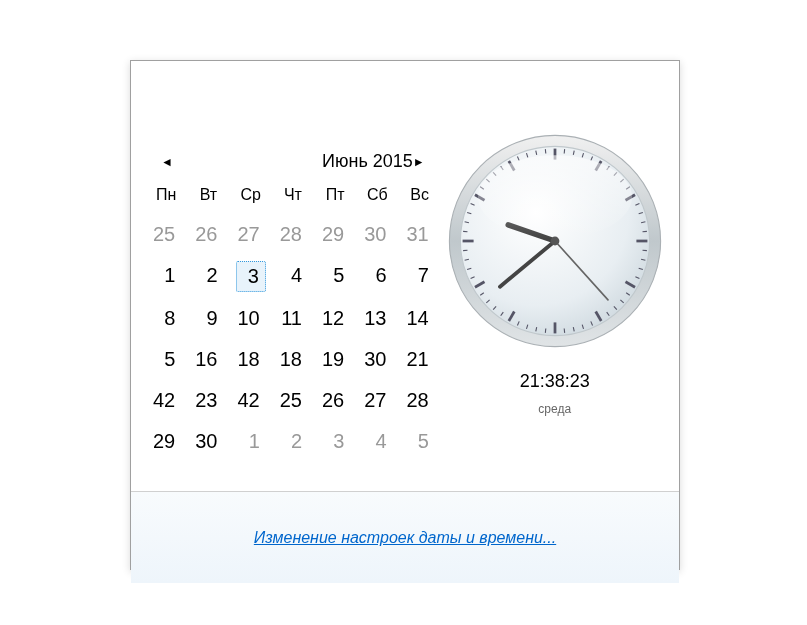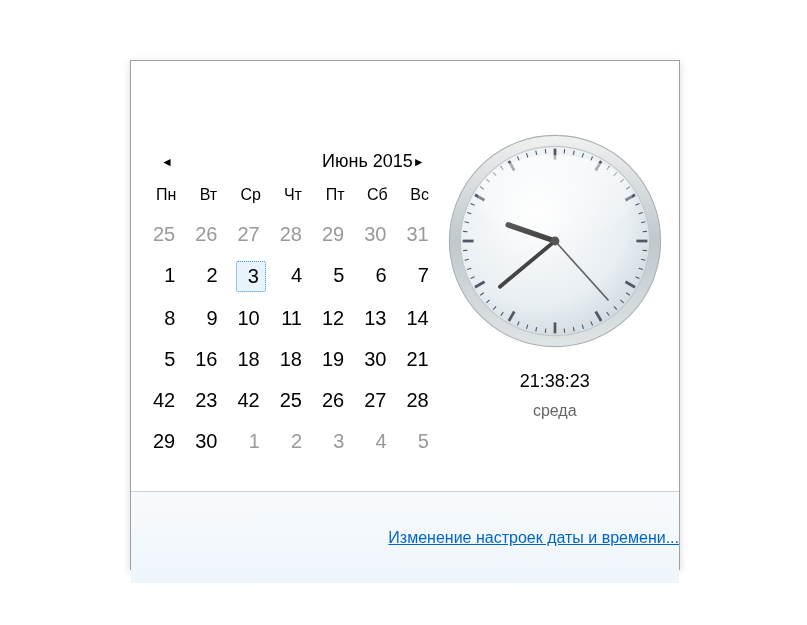--- a/index.html
+++ b/index.html
@@ -91,30 +91,31 @@
       height: 220px;
       margin-top: 40px;
       margin-bottom: 20px;
     }
     .time-text {
       font-size: 18px;
       color: #000;
       margin-bottom: 10px;
     }
     .day-text {
-      font-size: 16px;
+      font-size: 12px;
       color: #666;
     }
     .footer {
       border-top: 1px solid #d0d0d0;
       background: linear-gradient(to bottom, #f8fbfd, #eef5fb);
       height: 92px;
       display: flex;
       align-items: center;
-      justify-content: flex-end;
+      justify-content: center;
+      font-style: italic;
     }
     .settings-link {
       color: #0066cc;
       text-decoration: underline;
       font-size: 16px;
       cursor: pointer;
     }
   </style>
 </head>
 <body>

